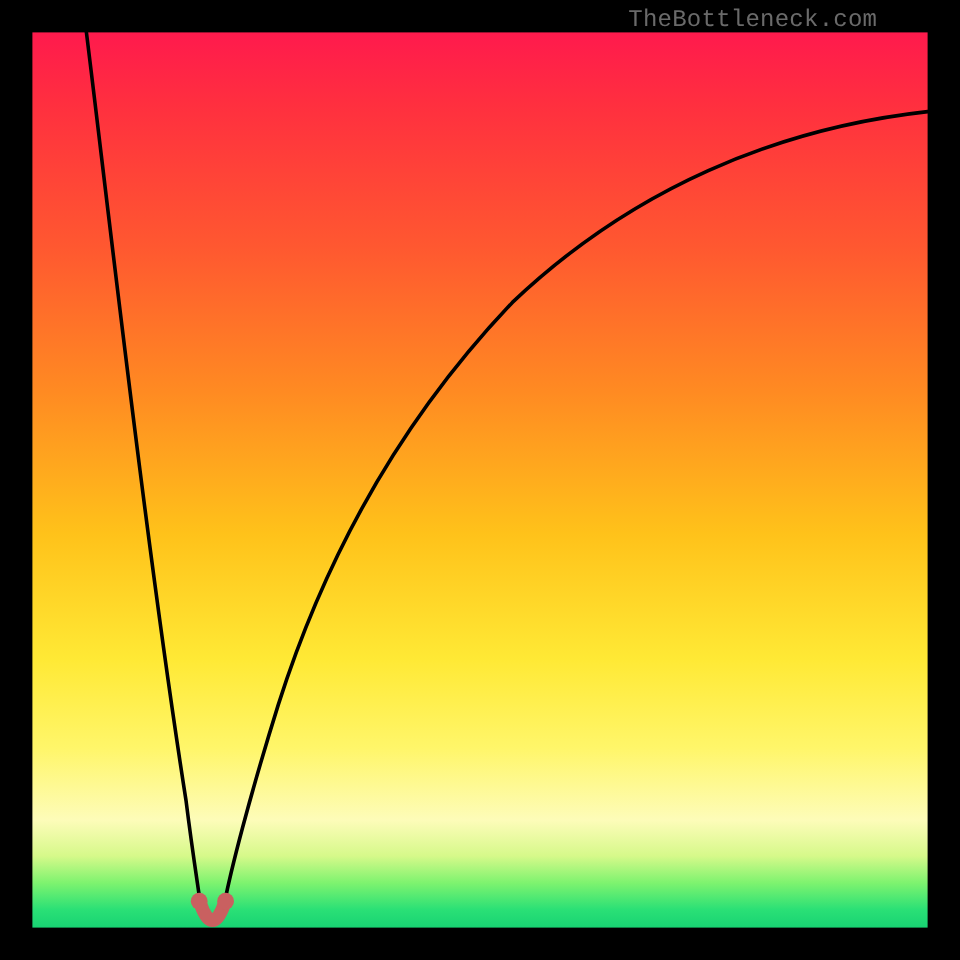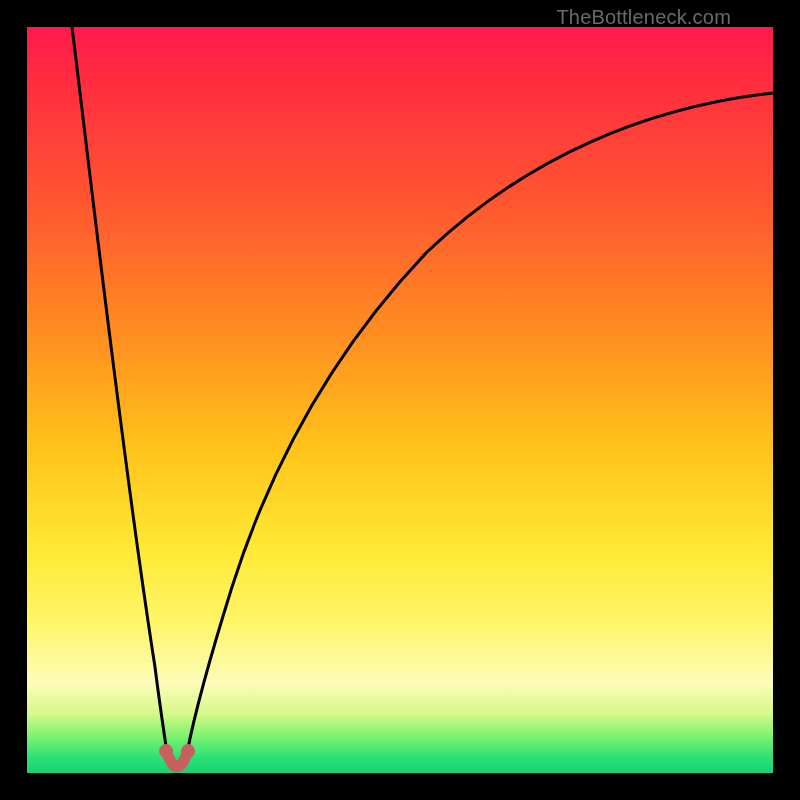--- a/index.html
+++ b/index.html
@@ -11,20 +11,21 @@
     background: #000;
     font-family: Arial, Helvetica, sans-serif;
   }
   .frame {
     position: absolute;
     left: 0;
     top: 0;
     width: 741px;
     height: 800px;
     background: #000;
+    font-family: Liberation Mono, monospace;
   }
   .plot {
     position: absolute;
     left: 27px;
     top: 27px;
     width: 746px;
     height: 746px;
     
     background: linear-gradient(
       to bottom,

